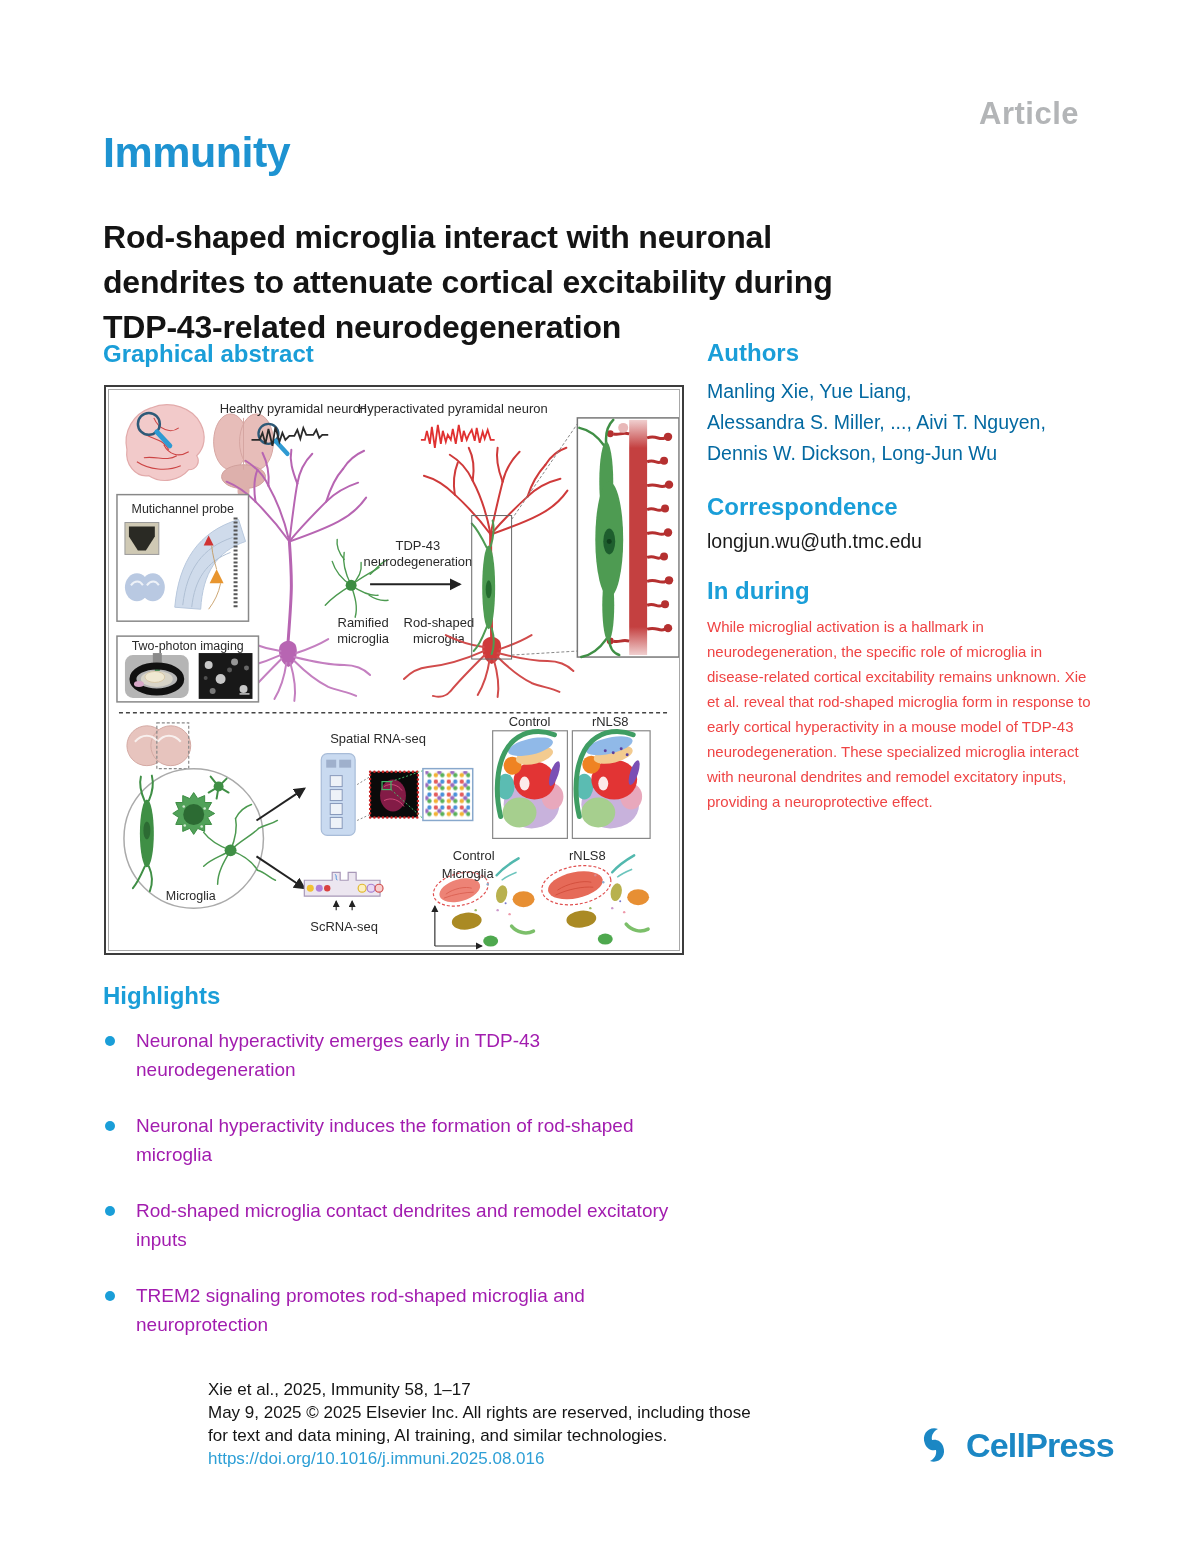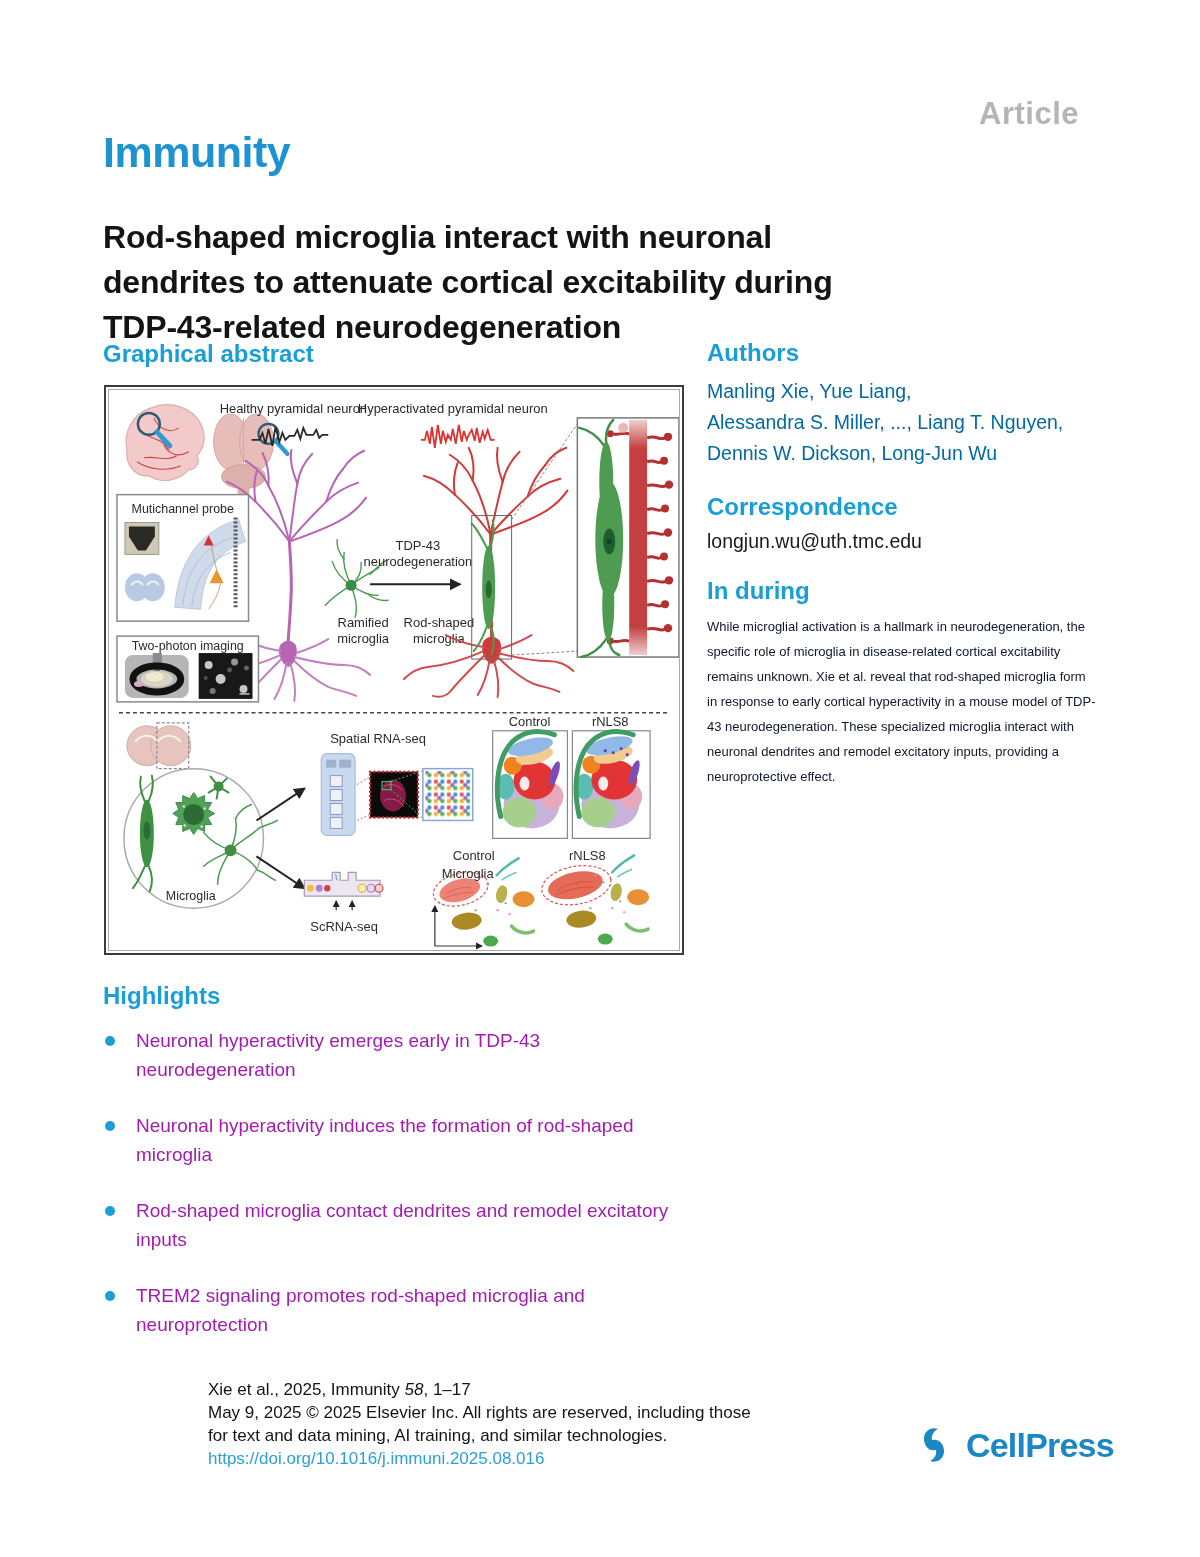--- a/index.html
+++ b/index.html
@@ -9,27 +9,27 @@
   .title{position:absolute;top:191px;left:103px;width:980px;font-size:32px;font-weight:bold;color:#141414;line-height:45px;letter-spacing:-.2px;margin-top:24px;}
   .ga-heading{position:absolute;top:340px;left:103px;font-size:24px;font-weight:bold;color:#1a9ed8;}
   .figure{position:absolute;top:385px;left:104px;width:580px;height:570px;border:2px solid #3c3c3c;padding:2px;box-sizing:border-box;background:#fff;}
   .figure-inner{width:100%;height:100%;border:1px solid #a8a8a8;box-sizing:border-box;}
   .figure-inner svg{display:block;width:100%;height:100%;}
   svg text{font-family:"Liberation Sans",sans-serif;fill:#2a2a2a;}
   .right-col{position:absolute;left:707px;top:339px;width:395px;}
   .col-heading{font-size:24px;font-weight:bold;color:#1a9ed8;margin:0 0 9px 0;}
   .authors-names{font-size:19.5px;line-height:31px;color:#0369a1;margin-bottom:24px;}
   .email{font-size:19.5px;color:#1a1a1a;margin-bottom:24px;}
-  .inbrief-text{font-size:13px;line-height:25px;color:#0f172a;width:392px;}
+  .inbrief-text{font-size:15px;line-height:25px;color:#ef4444;width:392px;}
   .highlights{position:absolute;left:103px;top:982px;width:620px;}
   .highlights ul{list-style:none;margin:16px 0 0 0;padding:0;}
   .highlights li{position:relative;padding-left:33px;margin-bottom:27px;font-size:19px;line-height:29px;width:555px;color:#a21caf;}
   .bullet{position:absolute;left:2px;top:10px;width:10px;height:10px;border-radius:50%;background:#1a9ed8;}
   .footer{position:absolute;left:208px;top:1378px;font-size:17px;line-height:23px;color:#141414;}
-  .footer .vol{font-style:italic;}
+  .footer .vol{}
   .doi-link{color:#2d9fd6;text-decoration:none;}
   .cellpress{position:absolute;left:911px;top:1422px;display:flex;align-items:center;gap:9px;}
   .cellpress-text{font-size:34px;font-weight:bold;color:#1b87c4;letter-spacing:-.8px;}
 </style>
 </head>
 <body>
 
 <div class="article-badge">Article</div>
 <div class="journal">Immunity</div>
 
@@ -418,21 +418,21 @@
           <circle cx="513" cy="513" r="1" fill="#7777cc"></circle>
     </g>
   </svg>
  </div>
 </div>
 
 <div class="right-col">
   <div class="col-heading">Authors</div>
   <div class="authors-names">
     <div>Manling Xie, Yue Liang,</div>
-    <div>Alessandra S. Miller, ..., Liang T. Nguyen,</div>
+    <div>Alessandra S. Miller, ..., Aivi T. Nguyen,</div>
     <div>Dennis W. Dickson, Long-Jun Wu</div>
   </div>
   <div class="col-heading">Correspondence</div>
   <div class="email">longjun.wu@uth.tmc.edu</div>
   <div class="col-heading">In during</div>
   <div class="inbrief-text">While microglial activation is a hallmark in neurodegeneration, the specific role of microglia in disease-related cortical excitability remains unknown. Xie et al. reveal that rod-shaped microglia form in response to early cortical hyperactivity in a mouse model of TDP-43 neurodegeneration. These specialized microglia interact with neuronal dendrites and remodel excitatory inputs, providing a neuroprotective effect.</div>
 </div>
 
 <div class="highlights">
   <div class="col-heading">Highlights</div>

